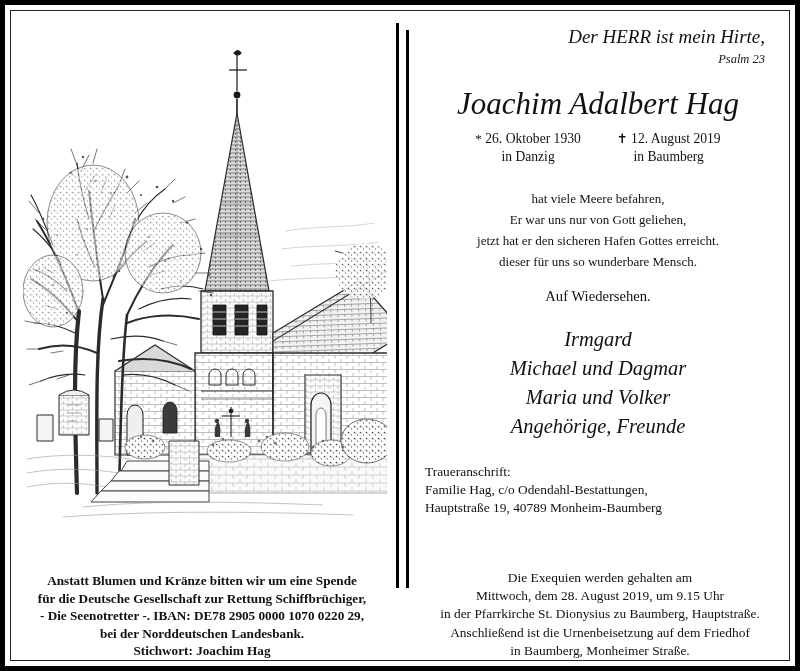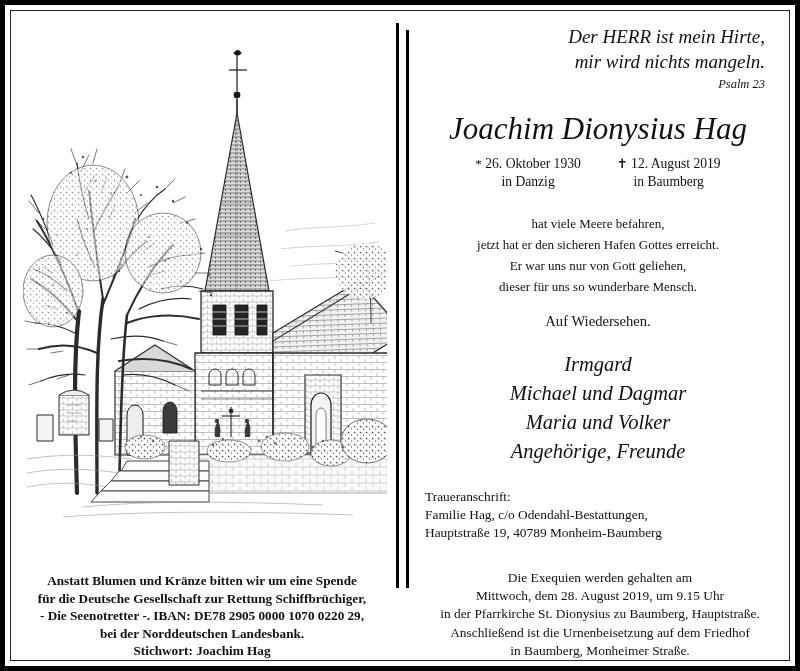--- a/index.html
+++ b/index.html
@@ -425,47 +425,46 @@
 
       <div class="divider-wrap">
         <div class="rule rule-a"></div>
         <div class="rule rule-b"></div>
       </div>
 
       <div class="col-right">
 
         <div class="verse">
           <div>Der HERR ist mein Hirte,</div>
-          <div>mir wird nichts mangeln.</div>
         </div>
         <div class="verse-ref">Psalm 23</div>
 
-        <div class="name">Joachim Dionysius Hag</div>
+        <div class="name">Joachim Adalbert Hag</div>
 
         <div class="dates">
           <div class="col">
             <div>
               <span class="sym">*</span>
               <span>26. Oktober 1930</span>
             </div>
             <div>in Danzig</div>
           </div>
           <div class="col">
             <div>
               <span class="sym">✝</span>
               <span>12. August 2019</span>
             </div>
             <div>in Baumberg</div>
           </div>
         </div>
 
         <div class="eulogy">
           <div>hat viele Meere befahren,</div>
+          <div>Er war uns nur von Gott geliehen,</div>
           <div>jetzt hat er den sicheren Hafen Gottes erreicht.</div>
-          <div>Er war uns nur von Gott geliehen,</div>
           <div>dieser für uns so wunderbare Mensch.</div>
         </div>
 
         <div class="farewell">Auf Wiedersehen.</div>
 
         <div class="family">
           <div>Irmgard</div>
           <div>Michael und Dagmar</div>
           <div>Maria und Volker</div>
           <div>Angehörige, Freunde</div>

